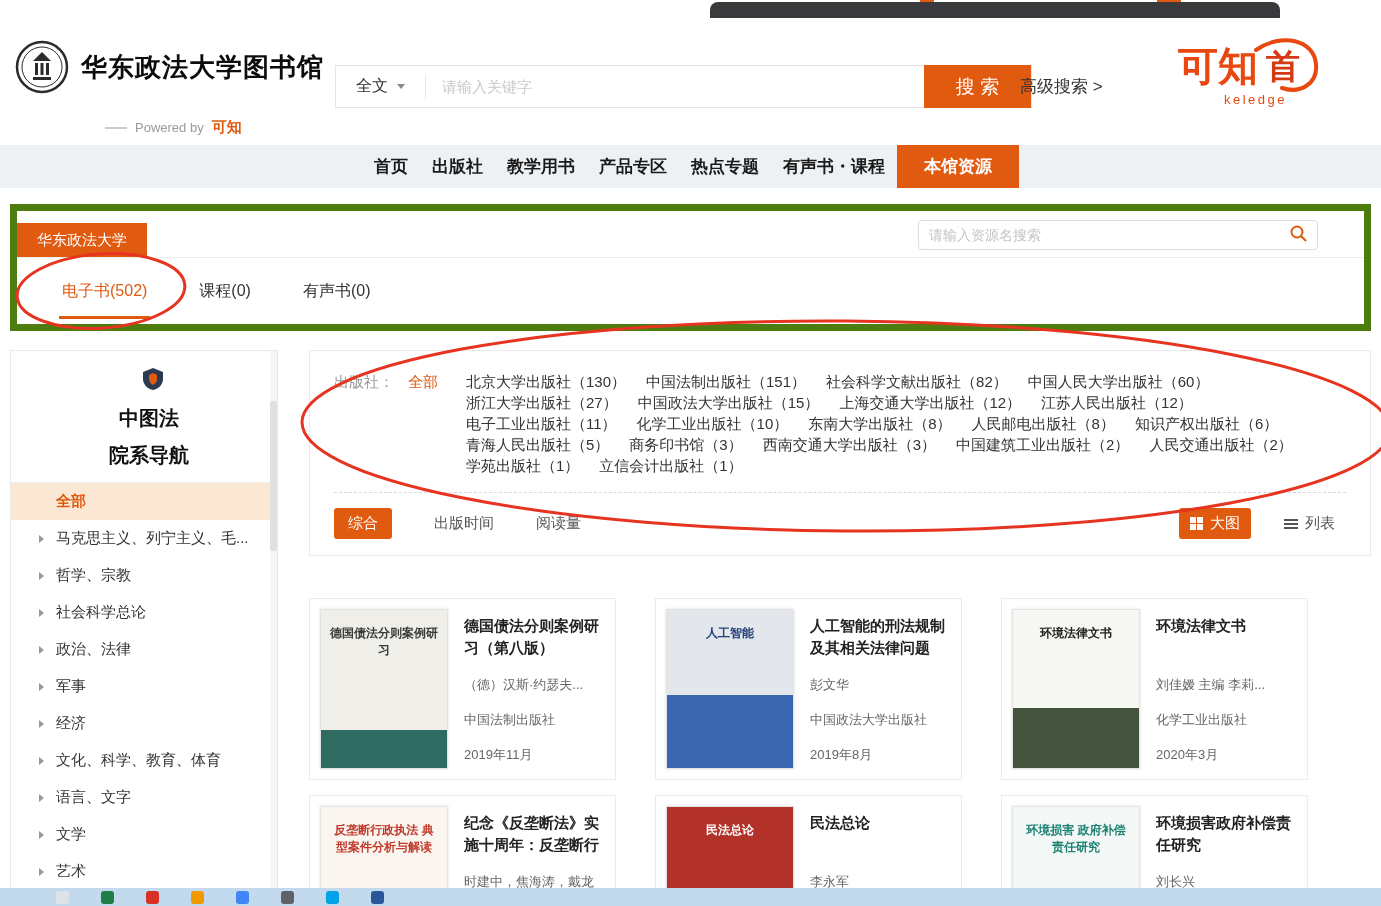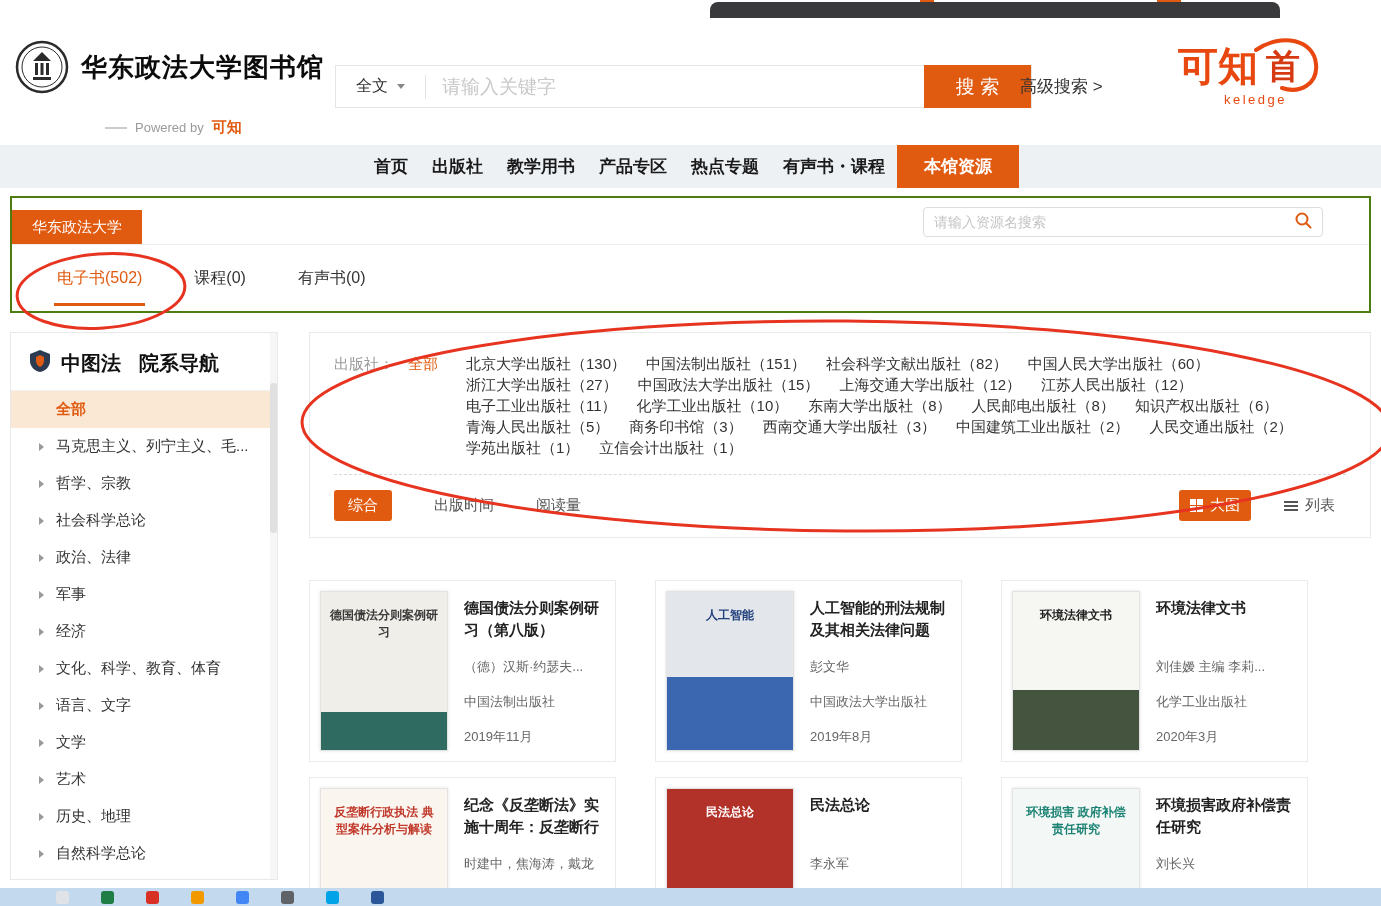--- a/index.html
+++ b/index.html
@@ -20,48 +20,48 @@
   .logo-row { display:flex; align-items:center; padding:30px 0 0 15px; }
   .emblem { width:54px; height:54px; flex:none; }
   .site-title { font-size:26px; font-weight:bold; color:#0c0c0c; margin-left:12px; letter-spacing:1px; }
   .powered { position:absolute; left:105px; top:108px; display:flex; align-items:center; gap:8px; font-size:13px; color:#9a9a9a; }
   .powered-dash { width:22px; height:2px; background:#ccc; }
   .kz { color:var(--accent); font-weight:bold; font-size:15px; }
 
   .search-box { position:absolute; left:335px; top:55px; width:697px; height:43px; border:1px solid #e5e5e5; display:flex; align-items:center; background:#fff; }
   .scope { width:90px; height:24px; display:flex; align-items:center; justify-content:center; gap:9px; font-size:16px; color:#333; border-right:1px solid #e3e3e3; cursor:pointer; flex:none; }
   .caret-down { width:0; height:0; border-left:4px solid transparent; border-right:4px solid transparent; border-top:5px solid #888; }
-  .search-input { flex:1; height:100%; border:none; outline:none; padding:0 16px; font-size:19px; color:#333; }
+  .search-input { flex:1; height:100%; border:none; outline:none; padding:0 16px; font-size:15px; color:#333; }
   .search-input::placeholder { color:#c9c9c9; }
   .search-btn { width:107px; height:43px; border:none; background:var(--accent); color:#fff; font-size:19px; cursor:pointer; font-family:inherit; flex:none; }
   .advanced { position:absolute; left:1020px; top:65px; font-size:17px; color:#333; cursor:pointer; text-decoration:none; }
   .keledge-logo { position:absolute; left:1178px; top:24px; }
 
   
   .main-nav { height:43px; background:#edf1f4; display:flex; justify-content:center; }
   .nav-item { line-height:43px; padding:0 12px; font-size:17px; font-weight:bold; color:#1a1a1a; cursor:pointer; white-space:nowrap; }
   .nav-item.active { background:var(--accent); color:#fff; padding:0 27px; }
 
   
-  .panel-top { margin:8px 10px 0; border:2px solid #4d7c0f; background:#fff; }
+  .panel-top { margin:16px 10px 0; border:7px solid #4d7c0f; background:#fff; }
   .pt-head { height:47px; border-bottom:1px solid #ededed; position:relative; }
   .uni-tab { position:absolute; left:0; bottom:0; height:34px; line-height:34px; padding:0 20px; background:var(--accent); color:#fff; font-size:15px; cursor:pointer; }
   .res-search { position:absolute; right:46px; top:9px; width:400px; height:30px; border:1px solid #ddd; border-radius:4px; display:flex; align-items:center; padding:0 10px; background:#fff; }
   .res-input { flex:1; border:none; outline:none; font-size:14px; color:#333; font-family:inherit; }
   .res-input::placeholder { color:#c4c4c4; }
   .type-tabs { height:66px; display:flex; align-items:center; padding-left:45px; gap:52px; }
   .type-tab { font-size:16px; color:#333; cursor:pointer; position:relative; }
   .type-tab.active { color:var(--accent); }
   .type-tab.active::after { content:""; position:absolute; left:-3px; right:-3px; bottom:-17px; height:3px; background:var(--accent); }
 
   
   .content { display:flex; margin:19px 10px 0; gap:31px; align-items:flex-start; }
 
   .sidebar { width:268px; height:548px; border:1px solid #e9e9e9; overflow:hidden; position:relative; flex:none; background:#fff; }
-  .sb-head { display:flex; align-items:center; gap:10px; padding:16px 0 13px 18px; border-bottom:1px solid #f0f0f0; }
+  .sb-head { display:flex; align-items:center; gap:10px; padding:16px 0 13px 18px; border-bottom:1px solid #f0f0f0;flex-direction:column; }
   .sb-tab { font-size:20px; font-weight:bold; color:#111; cursor:pointer; margin-right:8px; }
   .sb-item { height:37px; display:flex; align-items:center; padding-left:45px; font-size:15px; color:#333; position:relative; cursor:pointer; }
   .sb-item .sb-caret { position:absolute; left:28px; width:0; height:0; border-top:4px solid transparent; border-bottom:4px solid transparent; border-left:5px solid #999; }
   .sb-item.active { background:#fae7d4; color:var(--accent); font-weight:bold; }
   .sb-scrolltrack { position:absolute; right:0; top:0; width:7px; height:100%; background:#f6f6f6; }
   .sb-scrollthumb { position:absolute; right:0; top:50px; width:7px; height:150px; background:#e0e0e0; border-radius:3px; }
 
   .main-col { flex:1; min-width:0; }
   .filter-panel { border:1px solid #eaeaea; padding:20px 24px 16px; background:#fff; }
   .pub-row { display:flex; font-size:15px; line-height:21px; }

